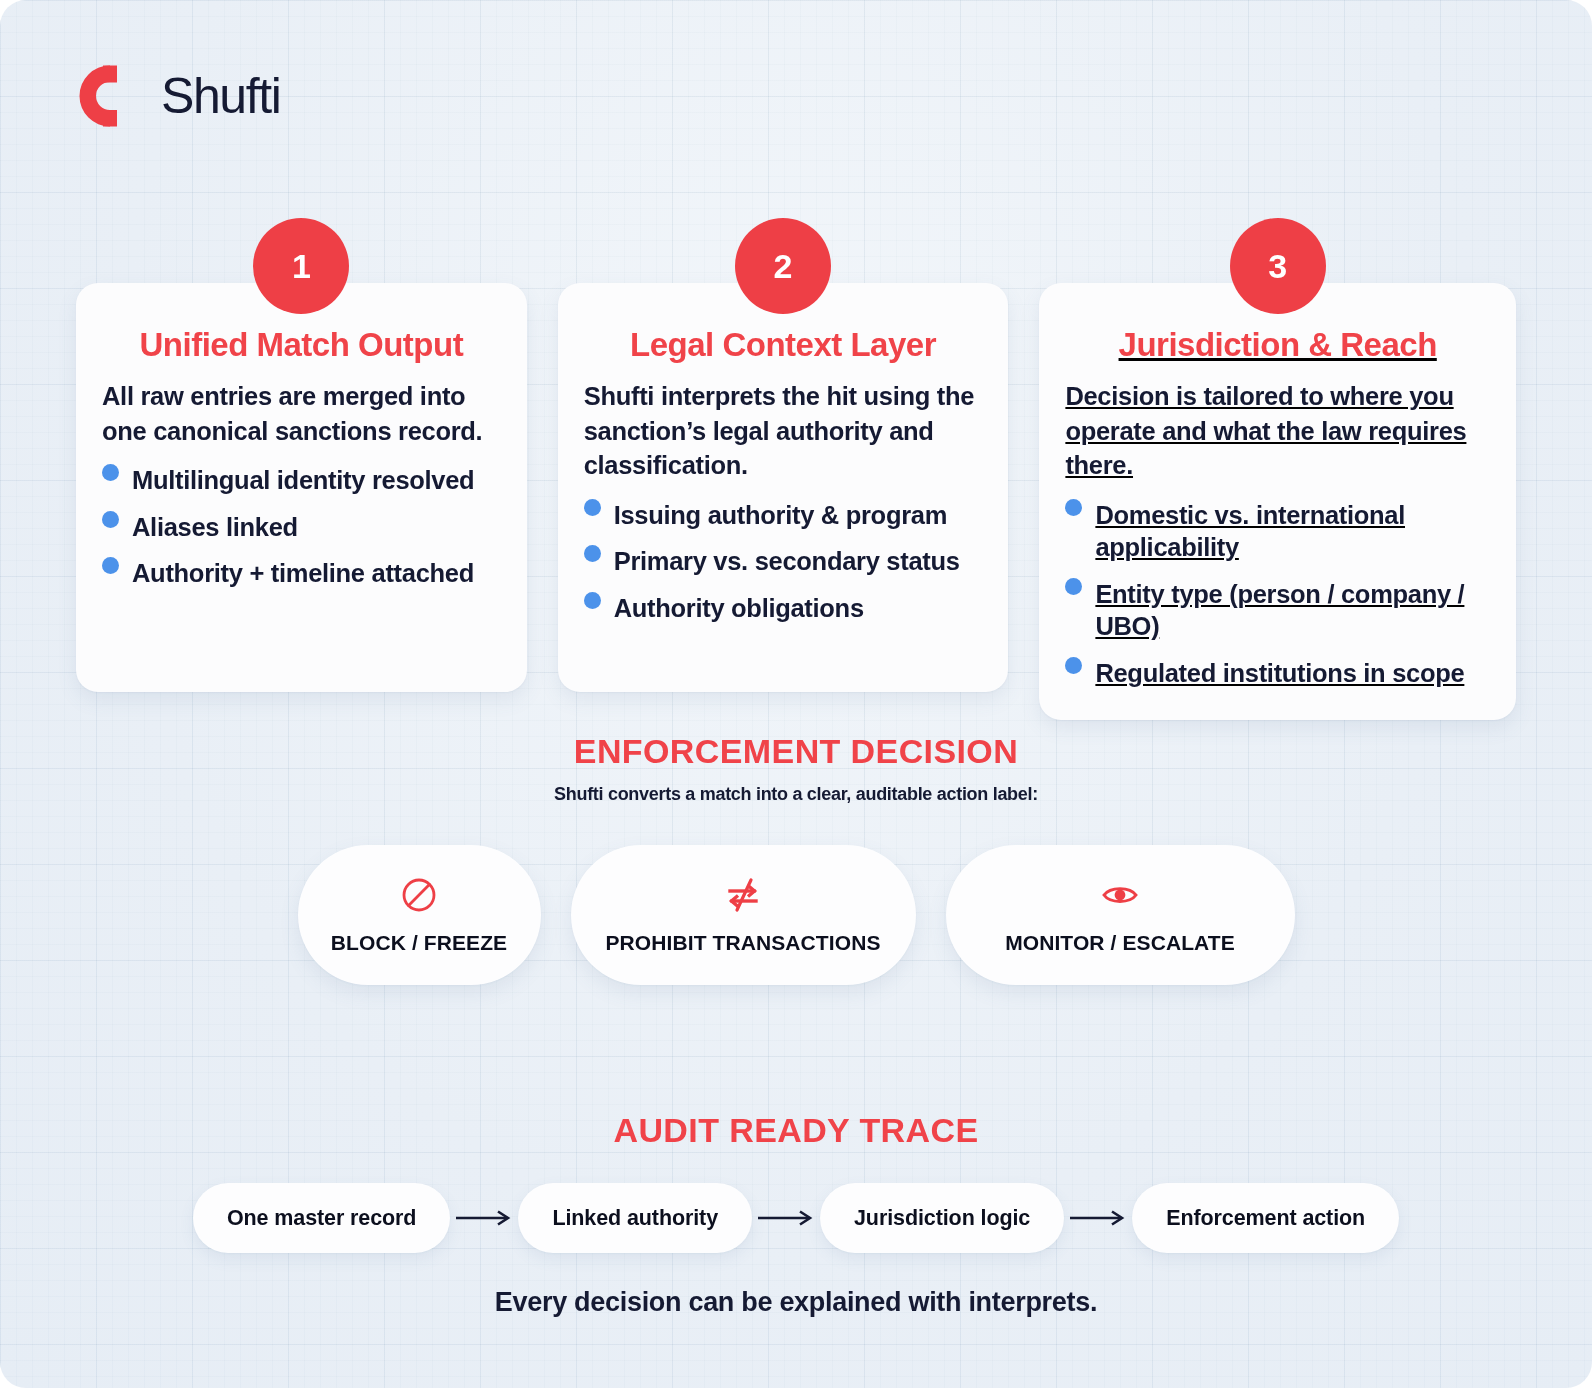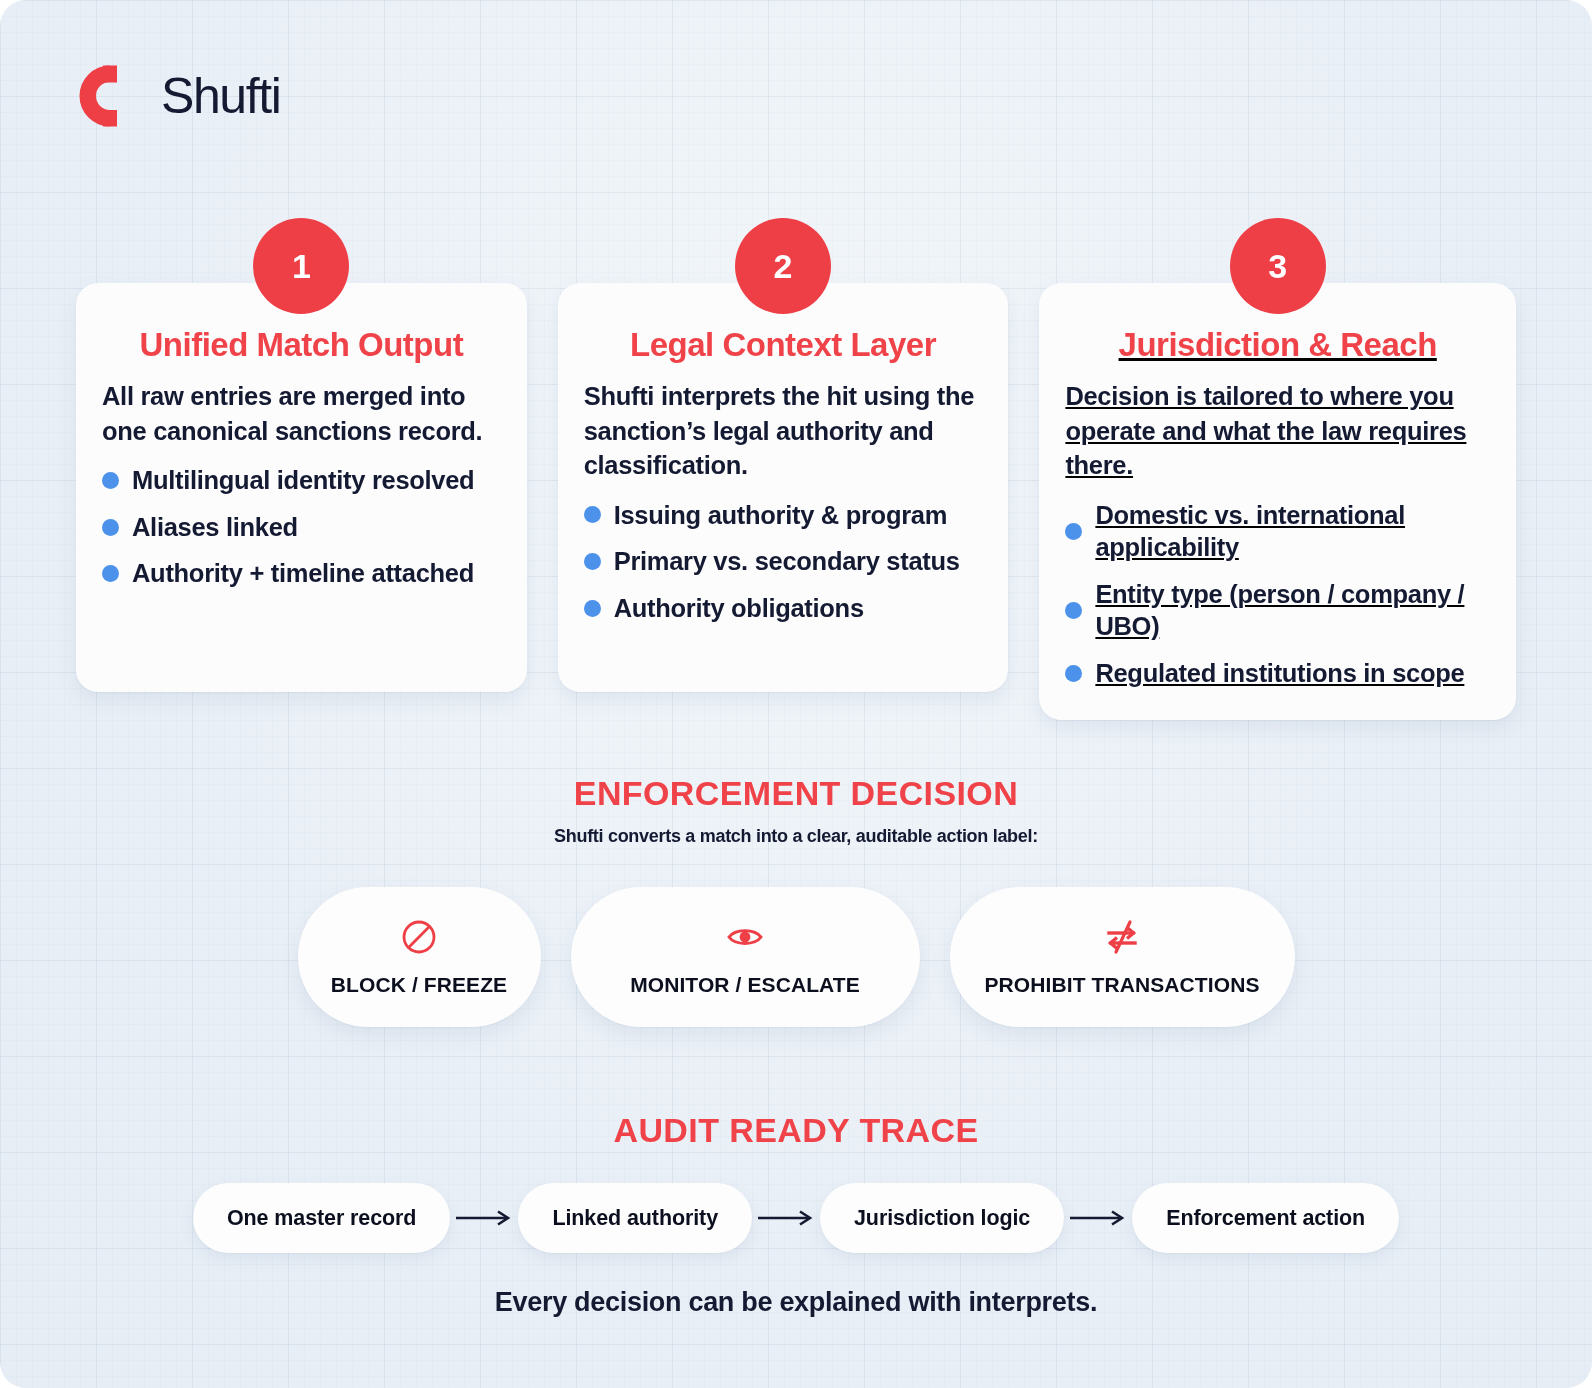--- a/index.html
+++ b/index.html
@@ -106,21 +106,21 @@
     color: #151a33;
     font-size: 25.5px;
     font-weight: 600;
     line-height: 1.35;
     margin: 0 0 16px 0;
     letter-spacing: -0.3px;
   }
   .bullets { list-style: none; margin: 0; padding: 0; }
   .bullets li {
     display: flex;
-    align-items: center;
+    align-items: flex-start;
     gap: 13px;
     margin-bottom: 14px;
   }
   .bullets li:last-child { margin-bottom: 0; }
   .dot {
     flex: 0 0 auto;
     width: 17px;
     height: 17px;
     border-radius: 50%;
     background: #4c92ea;
@@ -130,21 +130,21 @@
     font-size: 25.5px;
     font-weight: 600;
     line-height: 1.28;
     letter-spacing: -0.3px;
   }
 
   
   .enforcement {
     position: absolute;
     left: 0;
-    top: 775px;
+    top: 733px;
     width: 1592px;
     text-align: center;
   }
   .section-title {
     color: #f04349;
     font-size: 34px;
     font-weight: 700;
     letter-spacing: 0.4px;
     margin: 0;
     line-height: 1.1;
@@ -316,43 +316,43 @@
     <p class="section-sub">Shufti converts a match into a clear, auditable action label:</p>
 
     <div class="pill-row">
 
       <div class="action-pill p1">
         <svg class="action-icon" viewBox="0 0 40 40">
           <circle cx="20" cy="20" r="15" fill="none" stroke="#EE3F46" stroke-width="2.8"></circle>
           <line x1="9.6" y1="30.4" x2="30.4" y2="9.6" stroke="#EE3F46" stroke-width="2.8" stroke-linecap="round"></line>
         </svg>
         <div class="action-label">BLOCK / FREEZE</div>
-      </div>
-
-      <div class="action-pill p3">
-        <svg class="action-icon" viewBox="0 0 40 40">
-          <path d="M4 20 C10 11.5, 30 11.5, 36 20 C30 28.5, 10 28.5, 4 20 Z" fill="none" stroke="#EE3F46" stroke-width="3"></path>
-          <circle cx="20" cy="20" r="5.4" fill="#EE3F46"></circle>
-        </svg>
-        <div class="action-label">MONITOR / ESCALATE</div>
       </div>
 
       <div class="action-pill p2">
         <svg class="action-icon" viewBox="0 0 40 40">
           <g stroke="#EE3F46" stroke-width="3.4" fill="none" stroke-linecap="square">
             <line x1="7" y1="16" x2="31" y2="16"></line>
             <line x1="9" y1="26" x2="33" y2="26"></line>
           </g>
           <path d="M25 10.5 L31.5 16 L25 21.5" fill="none" stroke="#EE3F46" stroke-width="3.4" stroke-linejoin="miter"></path>
           <path d="M15 20.5 L8.5 26 L15 31.5" fill="none" stroke="#EE3F46" stroke-width="3.4" stroke-linejoin="miter"></path>
           <line x1="14" y1="35" x2="28" y2="5" stroke="#EE3F46" stroke-width="3.2" stroke-linecap="round"></line>
         </svg>
         <div class="action-label">PROHIBIT TRANSACTIONS</div>
       </div>
 
+      <div class="action-pill p3">
+        <svg class="action-icon" viewBox="0 0 40 40">
+          <path d="M4 20 C10 11.5, 30 11.5, 36 20 C30 28.5, 10 28.5, 4 20 Z" fill="none" stroke="#EE3F46" stroke-width="3"></path>
+          <circle cx="20" cy="20" r="5.4" fill="#EE3F46"></circle>
+        </svg>
+        <div class="action-label">MONITOR / ESCALATE</div>
+      </div>
+
     </div>
   </div>
 
   <div class="audit">
     <h2 class="section-title">AUDIT READY TRACE</h2>
 
     <div class="trace-row">
 
       <div class="trace-pill">One master record</div>
 

